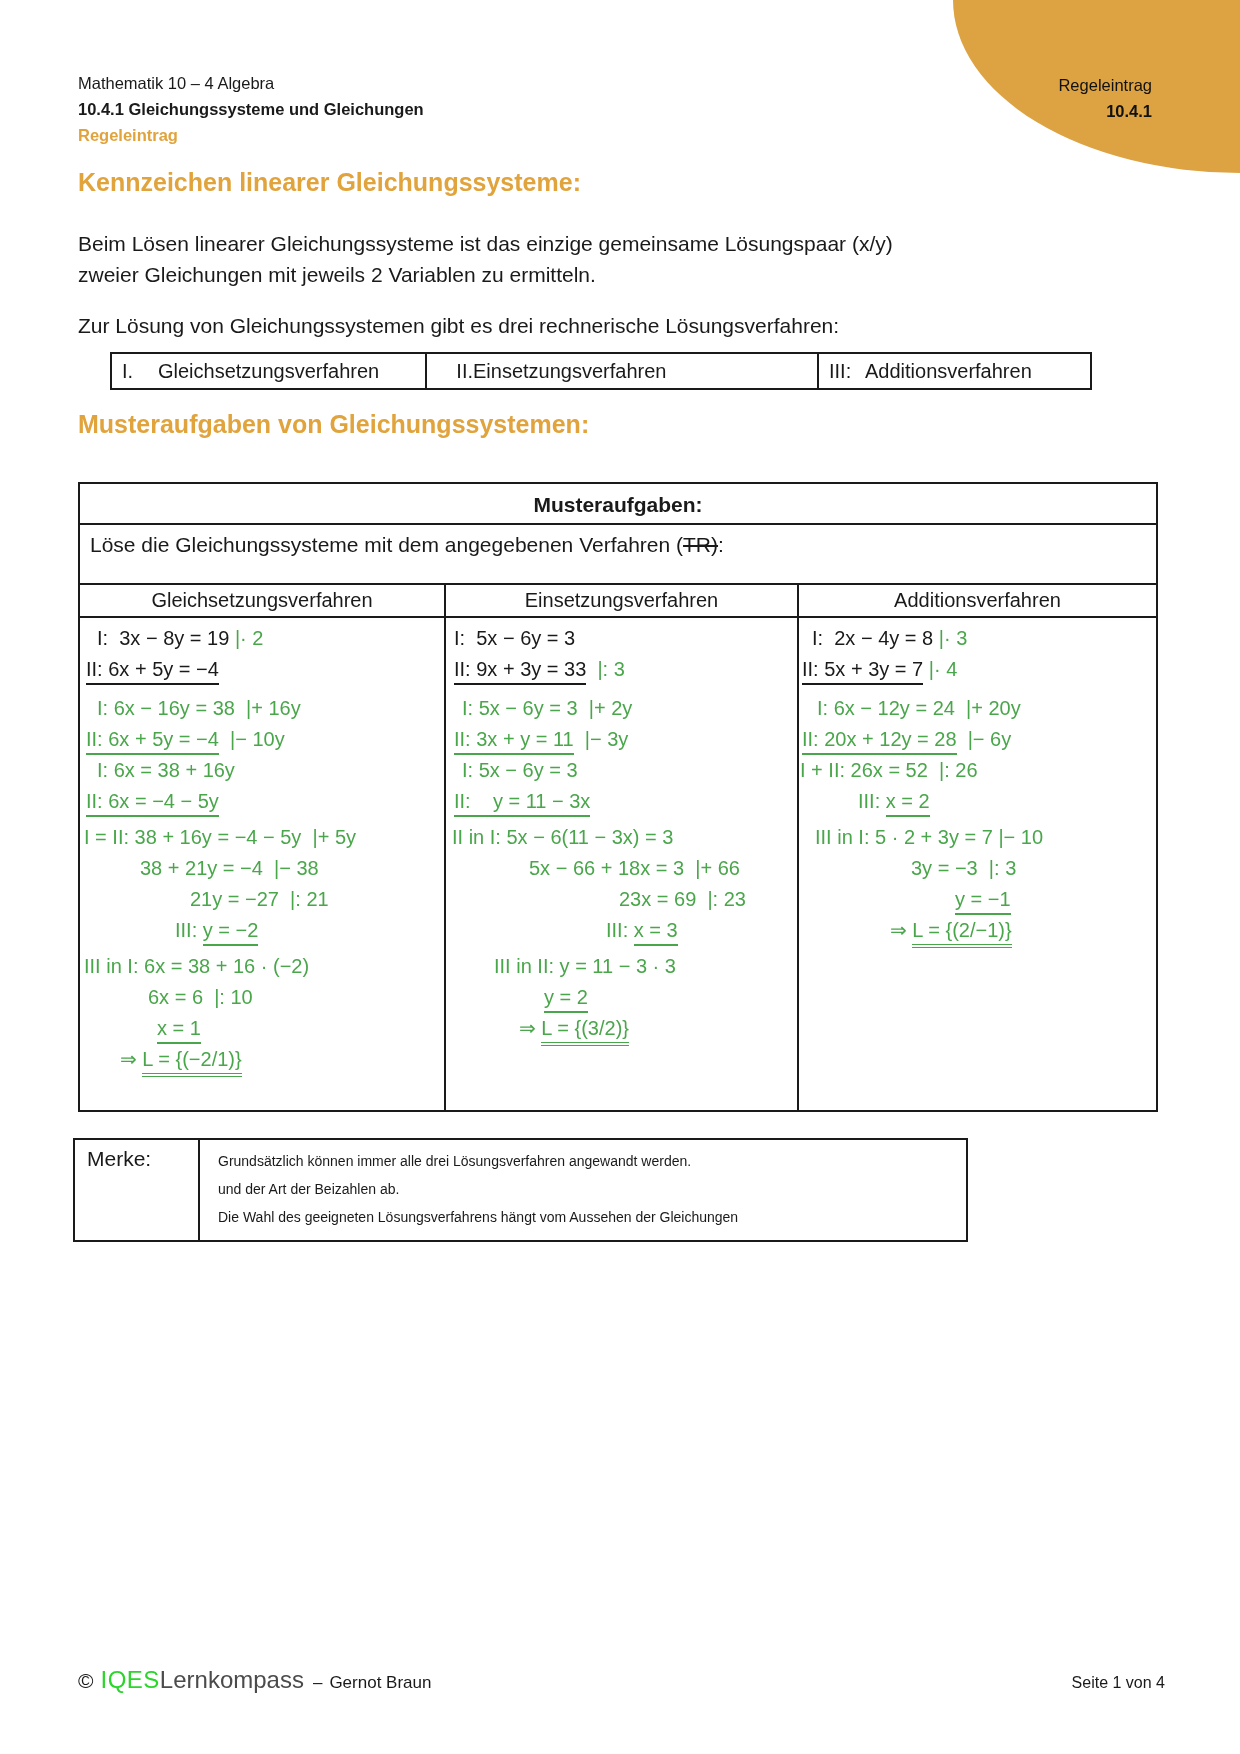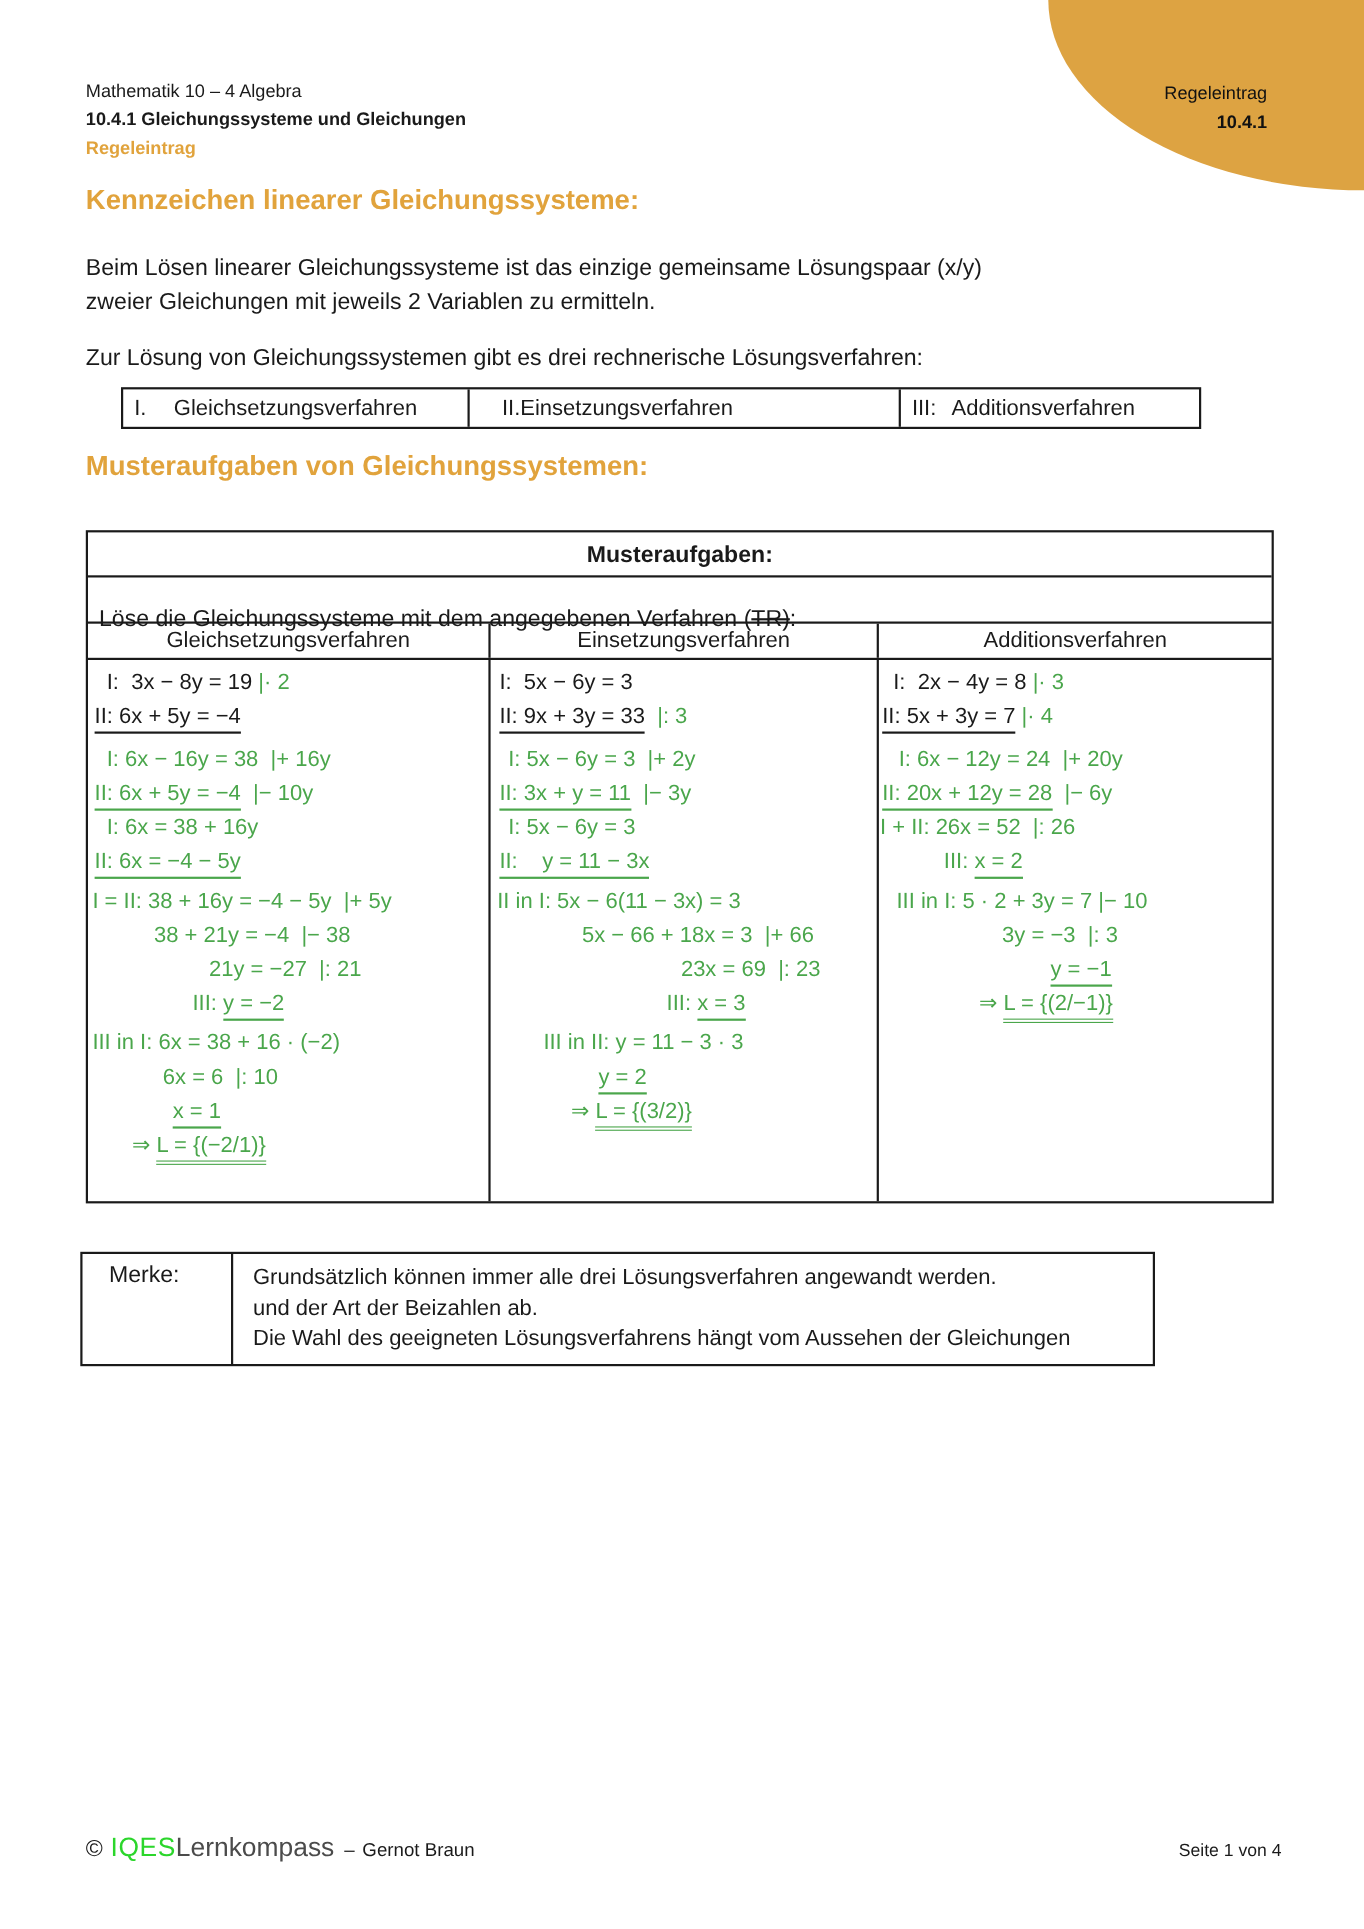--- a/index.html
+++ b/index.html
@@ -31,43 +31,43 @@
     position:absolute;left:110px;top:352px;width:982px;height:38px;
     display:flex;border:2px solid #1a1a1a;
   }
   .methods .cell{display:flex;align-items:center;padding-left:10px;font-size:20px;border-left:2px solid #1a1a1a;flex:0 0 auto;}
   .methods .cell:first-child{border-left:none;}
   .methods .num{display:inline-block;min-width:36px;}
   .mc1{width:313px;} .mc2{width:392px;text-align:right;} .mc3{flex:1 1 auto !important;}
   
   .mtable{position:absolute;left:78px;top:482px;width:1080px;border:2px solid #1a1a1a;}
   .mt-title{height:41px;border-bottom:2px solid #1a1a1a;text-align:center;font-weight:bold;font-size:21px;padding-top:9px;}
-  .mt-instr{height:42px;border-bottom:2px solid #1a1a1a;font-size:21px;padding:26px 0 0 10px;white-space:pre;}
+  .mt-instr{height:60px;border-bottom:2px solid #1a1a1a;font-size:21px;padding:8px 0 0 10px;white-space:pre;}
   .mt-head{display:flex;border-bottom:2px solid #1a1a1a;height:33px;}
   .mt-head .hc{text-align:center;font-size:20px;padding-top:4px;border-left:2px solid #1a1a1a;}
   .mt-head .hc:first-child{border-left:none;}
   .c1{flex:0 0 364px;} .c2{flex:0 0 353px;} .c3{flex:1 1 auto;}
   .mt-body{display:flex;height:492px;}
   .eq-col{padding-top:8px;border-left:2px solid #1a1a1a;overflow:hidden;}
   .eq-col:first-child{border-left:none;}
   .eq-line{height:31px;white-space:pre;font-size:20px;}
   .eq-line span{display:inline-block;white-space:pre;line-height:25px;}
   .gap-lg{margin-top:8px;}
   .gap-sm{margin-top:5px;}
   .grn{color:#4AA64B;}
   .ul{border-bottom:2px solid currentColor;padding-bottom:1px;}
   .ul2{border-bottom:4px double currentColor;padding-bottom:1px;}
   .strike{text-decoration:line-through;}
   
   .merke{
-    position:absolute;left:73px;top:1138px;width:977px;
-    display:flex;border:2px solid #1a1a1a;padding-left:12px;
+    position:absolute;left:73px;top:1138px;width:895px;
+    display:flex;border:2px solid #1a1a1a;
   }
   .merke-label{flex:0 0 125px;border-right:2px solid #1a1a1a;font-size:21px;padding:7px 0 0 12px;}
-  .merke-text{flex:1;font-size:20px;line-height:28px;padding:7px 10px 9px 18px;}
+  .merke-text{flex:1;font-size:14px;line-height:28px;padding:7px 10px 9px 18px;}
   
   .footer{
     position:absolute;left:78px;right:75px;top:1666px;
     display:flex;justify-content:space-between;align-items:baseline;
   }
   .f-left{display:flex;align-items:baseline;}
   .f-copy{font-size:21px;margin-right:7px;}
   .f-iqes{font-size:24px;color:#2BD62B;letter-spacing:.5px;}
   .f-lern{font-size:24px;color:#4b4b4b;}
   .f-dash{font-size:17px;margin:0 7px 0 9px;}

